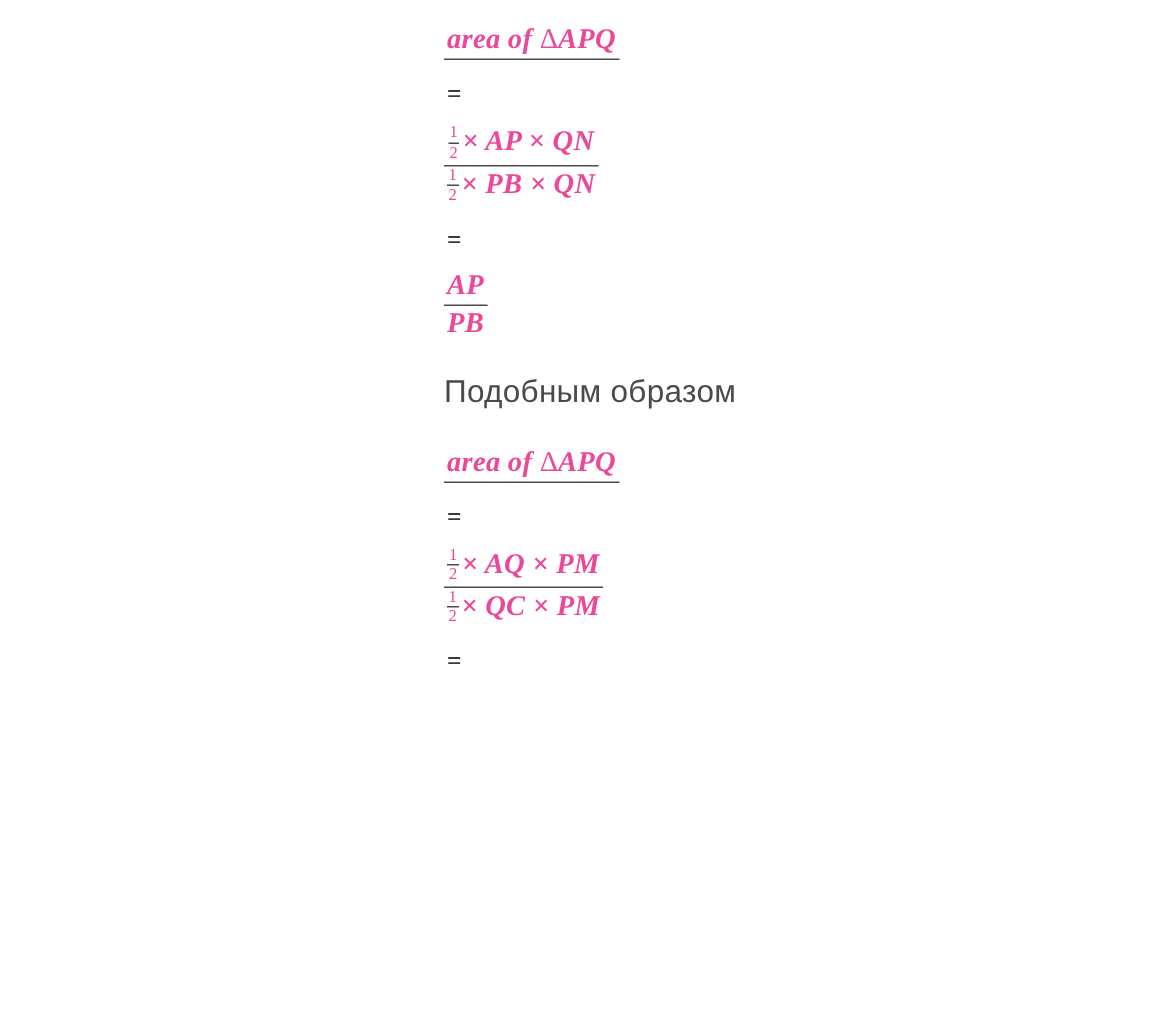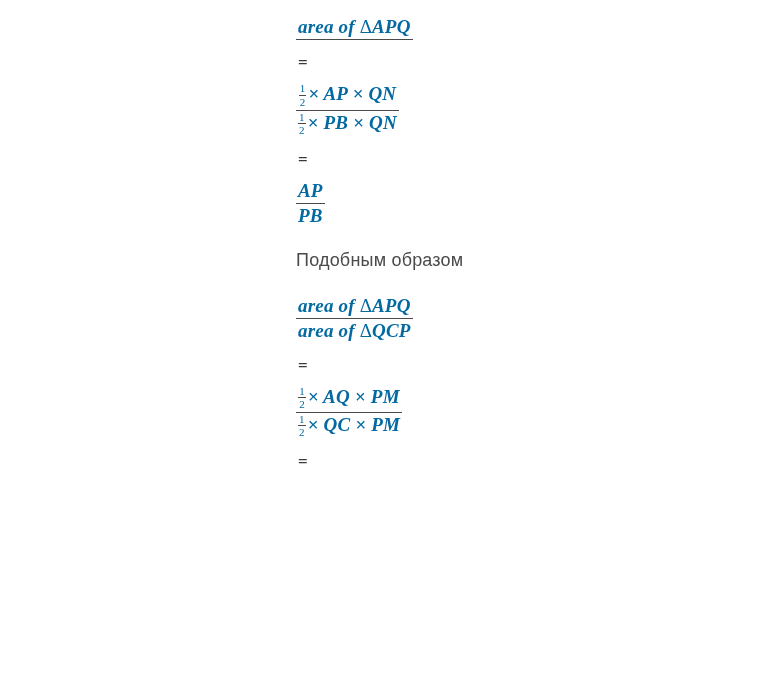--- a/index.html
+++ b/index.html
@@ -17,21 +17,21 @@
   .page {
     position: relative;
     width: 766px;
     height: 684px;
     box-sizing: border-box;
     padding-left: 296px;
     padding-top: 16px;
   }
   .math-block {
     font-family: "Liberation Serif", serif;
-    color: #0369a1;
+    color: #ec4899;
   }
   
   .frac {
     display: inline-block;
     vertical-align: middle;
     text-align: center;
     line-height: 1.18;
   }
   .frac .num {
     display: block;
@@ -82,21 +82,21 @@
   }
   .eq-sign {
     font-family: "Liberation Serif", serif;
     font-size: 17px;
     font-weight: 700;
     margin: 0 0 12px 2px;
     line-height: 1;
   }
   .prose {
     font-family: "Liberation Sans", sans-serif;
-    font-size: 18px;
+    font-size: 21px;
     color: #4a4a4a;
     margin: 22px 0 24px 0;
     letter-spacing: 0.2px;
   }
   .tri {
     font-style: normal;
     font-weight: 500;
   }
 </style>
 </head>
@@ -126,21 +126,20 @@
       <span class="num italic-math">AP</span>
       <span class="den italic-math">PB</span>
     </span>
   </div>
 
   <div class="prose">Подобным образом</div>
 
   <div class="math-block frac-row">
     <span class="frac frac-big">
       <span class="num"><span class="italic-math">area of </span><span class="tri">Δ</span><span class="italic-math">APQ</span></span>
-      <span class="den"><span class="italic-math">area of </span><span class="tri">Δ</span><span class="italic-math">QCP</span></span>
     </span>
   </div>
 
   <div class="eq-sign">=</div>
 
   <div class="math-block frac-row">
     <span class="frac frac-small-inner">
       <span class="num"><span class="halffrac"><span class="num">1</span><span class="den">2</span></span><span class="italic-math">× AQ × PM</span></span>
       <span class="den"><span class="halffrac"><span class="num">1</span><span class="den">2</span></span><span class="italic-math">× QC × PM</span></span>
     </span>

